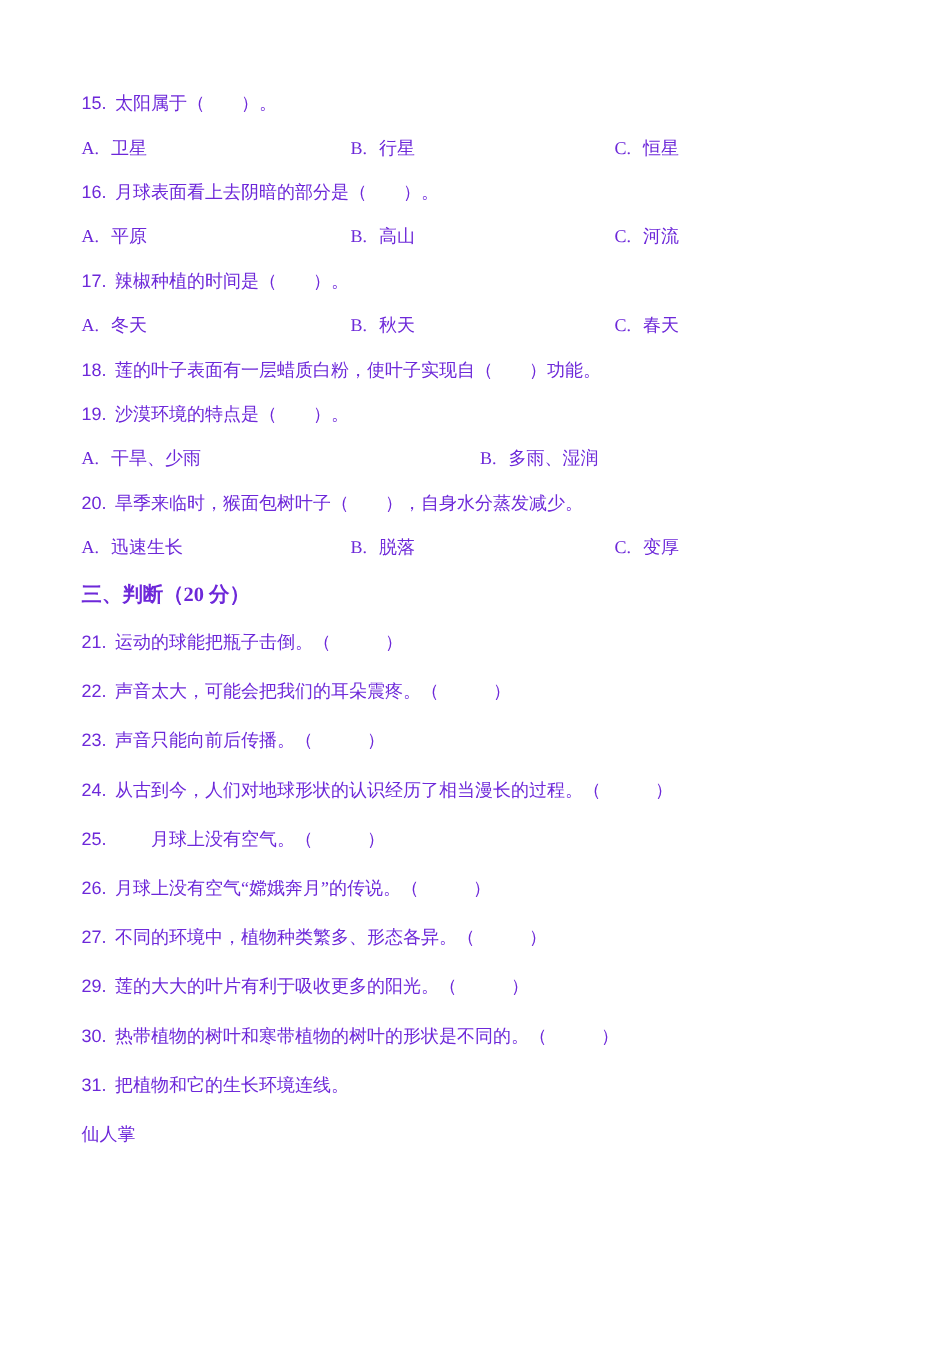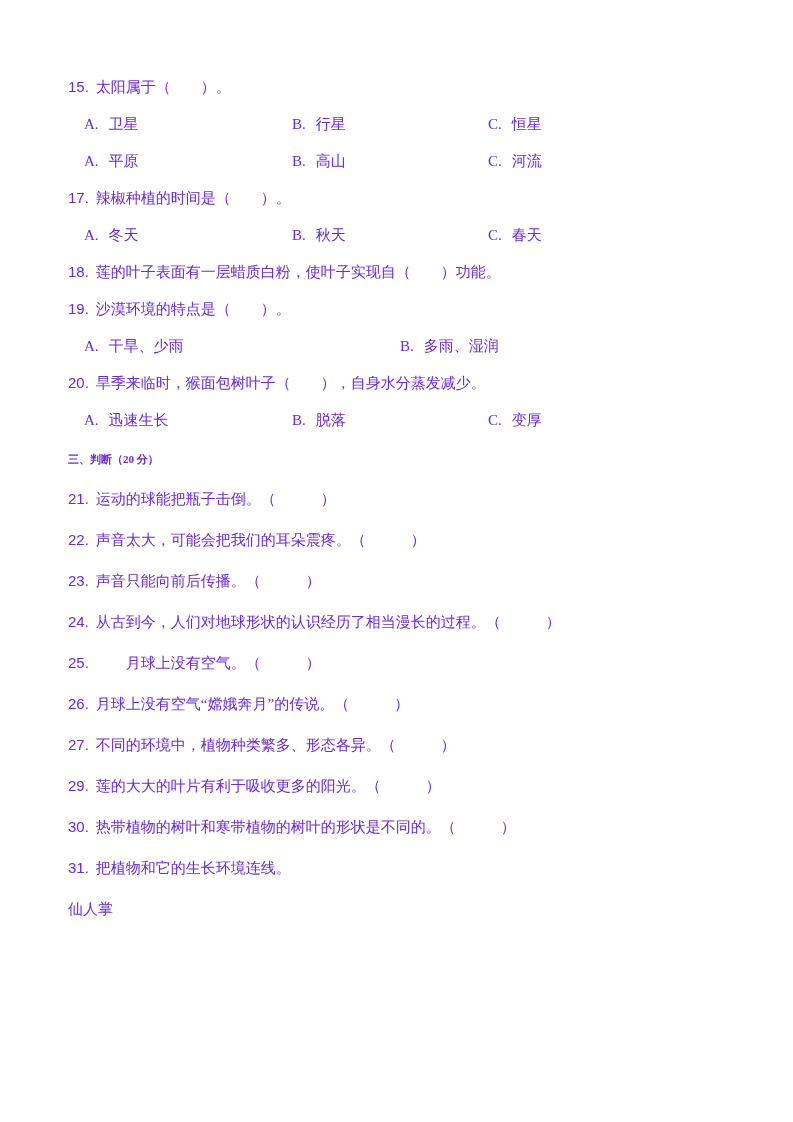--- a/index.html
+++ b/index.html
@@ -37,26 +37,26 @@
     position: relative;
     height: 18px;
     margin: 0 0 19px 0;
   }
   .opt {
     position: absolute;
     top: 0;
     white-space: pre-wrap;
   }
   .opt .olab { margin-right: 10px; }
-  .pos-a  { left: 16px; }
+  .pos-a  { left: 0; }
   .pos-b3 { left: 224px; }
-  .pos-c3 { left: 420px; }
+  .pos-c3 { left: 444px; }
   .pos-b2 { left: 332px; }
   .heading {
-    font-size: 11px;
+    font-size: 17px;
     line-height: 22px;
     font-weight: bold;
     margin: 8px 0 20px 0;
     white-space: pre-wrap;
   }
   .match-line {
     margin: 0 0 19px 0;
     white-space: pre-wrap;
   }
 </style>
@@ -67,20 +67,21 @@
 
   <section>
 
     <p class="line"><span class="num">15.</span><span>太阳属于（　　）。</span></p>
     <div class="opts">
       <span class="opt pos-a"><span class="olab">A.</span><span>卫星</span></span>
       <span class="opt pos-b3"><span class="olab">B.</span><span>行星</span></span>
       <span class="opt pos-c3"><span class="olab">C.</span><span>恒星</span></span>
     </div>
 
+    <p class="line"><span class="num">16.</span><span>月球表面看上去阴暗的部分是（　　）。</span></p>
     <div class="opts">
       <span class="opt pos-a"><span class="olab">A.</span><span>平原</span></span>
       <span class="opt pos-b3"><span class="olab">B.</span><span>高山</span></span>
       <span class="opt pos-c3"><span class="olab">C.</span><span>河流</span></span>
     </div>
 
     <p class="line"><span class="num">17.</span><span>辣椒种植的时间是（　　）。</span></p>
     <div class="opts">
       <span class="opt pos-a"><span class="olab">A.</span><span>冬天</span></span>
       <span class="opt pos-b3"><span class="olab">B.</span><span>秋天</span></span>

